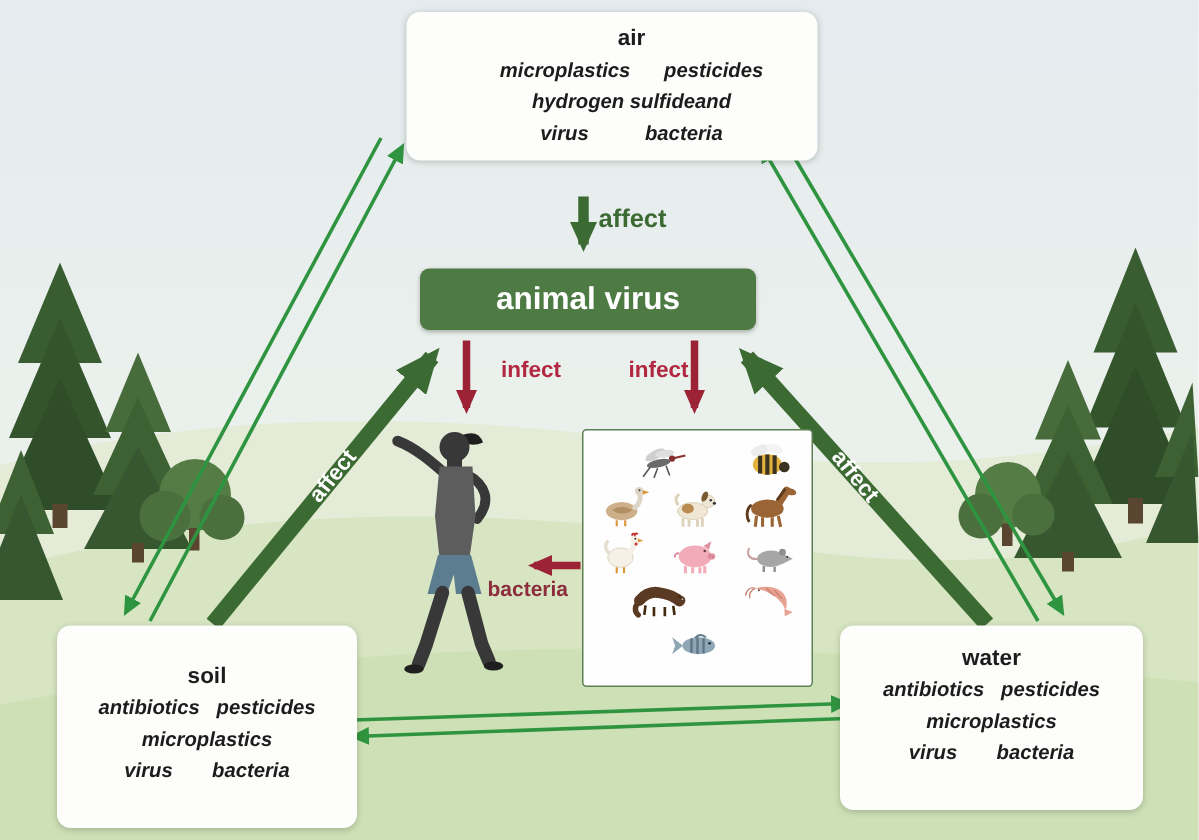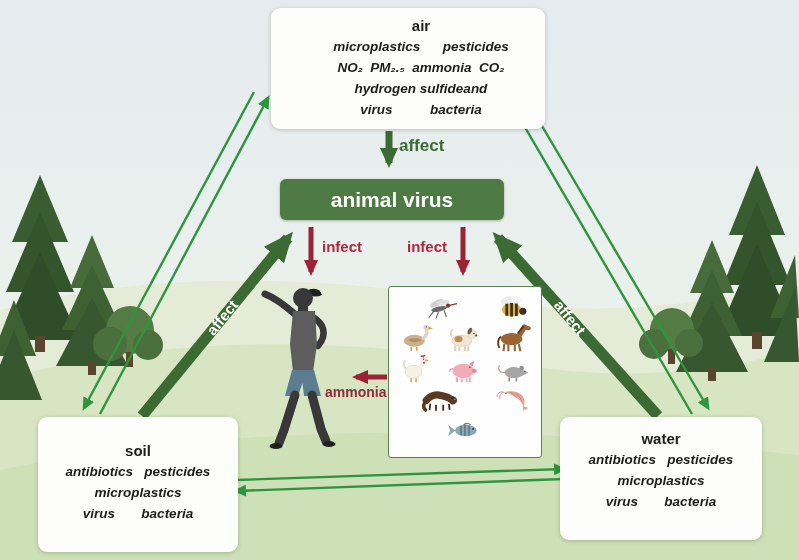--- a/index.html
+++ b/index.html
@@ -21,21 +21,21 @@
   .water-box{left:560px;top:417px;width:190px;height:103px;padding-top:12px;}
   .virus-box{
     position:absolute;z-index:2;left:280px;top:179px;width:224px;height:41px;
     background:#4e7b44;border-radius:6px;color:#fff;font-weight:bold;font-size:21px;
     display:flex;align-items:center;justify-content:center;
     box-shadow:0 1px 3px rgba(40,50,35,.35);
     text-align:center;
   }
   .lbl{position:absolute;z-index:3;font-weight:bold;}
   .lbl-affect-top{left:399px;top:136px;font-size:17px;color:#3c6a33;}
-  .lbl-infect{font-size:15px;color:#b22741;}
+  .lbl-infect{font-size:15px;color:#b22741;margin-left:12px;}
   .lbl-infect-left{left:322px;top:238px;}
   .lbl-infect-right{left:407px;top:238px;}
   .lbl-transmit{left:325px;top:384px;font-size:14px;color:#8d2c3c;}
   .lbl-affect-rot{width:70px;text-align:center;font-size:15px;color:#ffffff;}
   .lbl-affect-left{left:187px;top:309px;transform:rotate(-51deg);}
   .lbl-affect-right{left:535px;top:309px;transform:rotate(51deg);}
   .human{position:absolute;z-index:2;left:248px;top:282px;width:112px;height:172px;}
   .animals-box{
     position:absolute;z-index:2;left:388px;top:286px;width:154px;height:172px;
     background:#fefefe;border:1.5px solid #5c7f54;border-radius:3px;
@@ -118,21 +118,20 @@
     <line x1="389" y1="131" x2="389" y2="163" stroke="#3c6a33" stroke-width="7" marker-end="url(#mMid)"></line>
 
     <line x1="311" y1="227" x2="311" y2="272" stroke="#9b2335" stroke-width="5" marker-end="url(#mRed)"></line>
     <line x1="463" y1="227" x2="463" y2="272" stroke="#9b2335" stroke-width="5" marker-end="url(#mRed)"></line>
     <line x1="387" y1="377" x2="356" y2="377" stroke="#9b2335" stroke-width="5" marker-end="url(#mRed)"></line>
   </svg>
 
   <div class="env-box air-box">
     <div class="env-title">air</div>
     <div class="env-line">microplastics      pesticides</div>
-    <div class="env-line">NO₂  PM₂.₅  ammonia  CO₂</div>
     <div class="env-line">hydrogen sulfideand</div>
     <div class="env-line">virus          bacteria</div>
   </div>
 
   <div class="env-box soil-box">
     <div class="env-title">soil</div>
     <div class="env-line">antibiotics   pesticides</div>
     <div class="env-line">microplastics</div>
     <div class="env-line">virus       bacteria</div>
   </div>
@@ -146,21 +145,21 @@
 
   <div class="virus-box">
     <span>animal virus</span>
   </div>
 
   <div class="lbl lbl-affect-top">affect</div>
   <div class="lbl lbl-affect-rot lbl-affect-left">affect</div>
   <div class="lbl lbl-affect-rot lbl-affect-right">affect</div>
   <div class="lbl lbl-infect lbl-infect-left">infect</div>
   <div class="lbl lbl-infect lbl-infect-right">infect</div>
-  <div class="lbl lbl-transmit">ammonia</div>
+  <div class="lbl lbl-transmit">bacteria</div>
 
   <div class="human">
     <svg viewBox="0 0 112 172" width="112" height="172">
       <path d="M60,8 q11,-4 14,5 q-7,3 -12,0 z" fill="#1f1f1f"></path>
       <circle cx="55" cy="16" r="10" fill="#383838"></circle>
       <rect x="50" y="24" width="10" height="7" fill="#383838"></rect>
       <path d="M49,34 C41,27 30,17 17,12" stroke="#383838" stroke-width="7" fill="none" stroke-linecap="round"></path>
       <path d="M63,34 C76,41 80,52 70,64" stroke="#383838" stroke-width="6.6" fill="none" stroke-linecap="round"></path>
       <path d="M45,29 L67,29 L69,62 L65,90 L45,90 L42,62 Z" fill="#5d5d5d"></path>
       <path d="M44,88 L66,88 L73,114 L56,114 L54.5,101 L50,114 L37,114 Z" fill="#5c7d90"></path>

